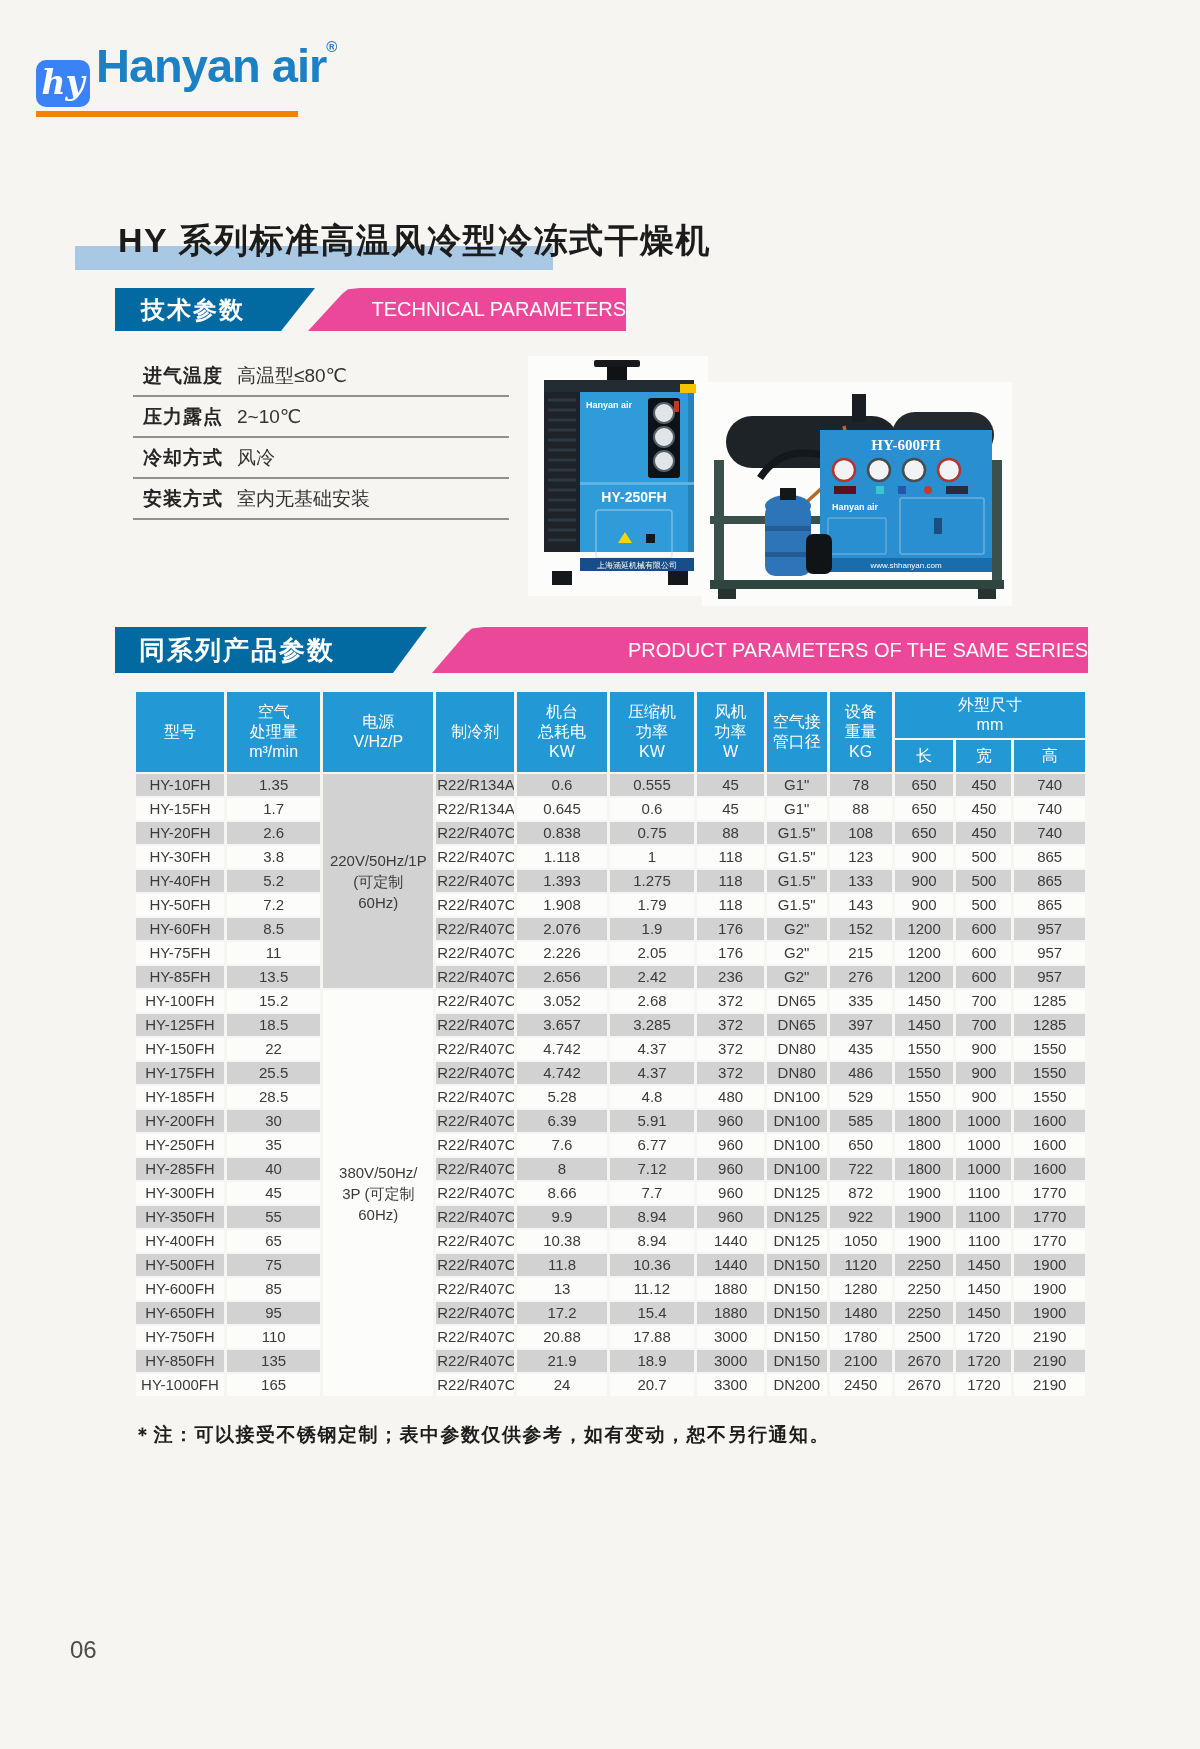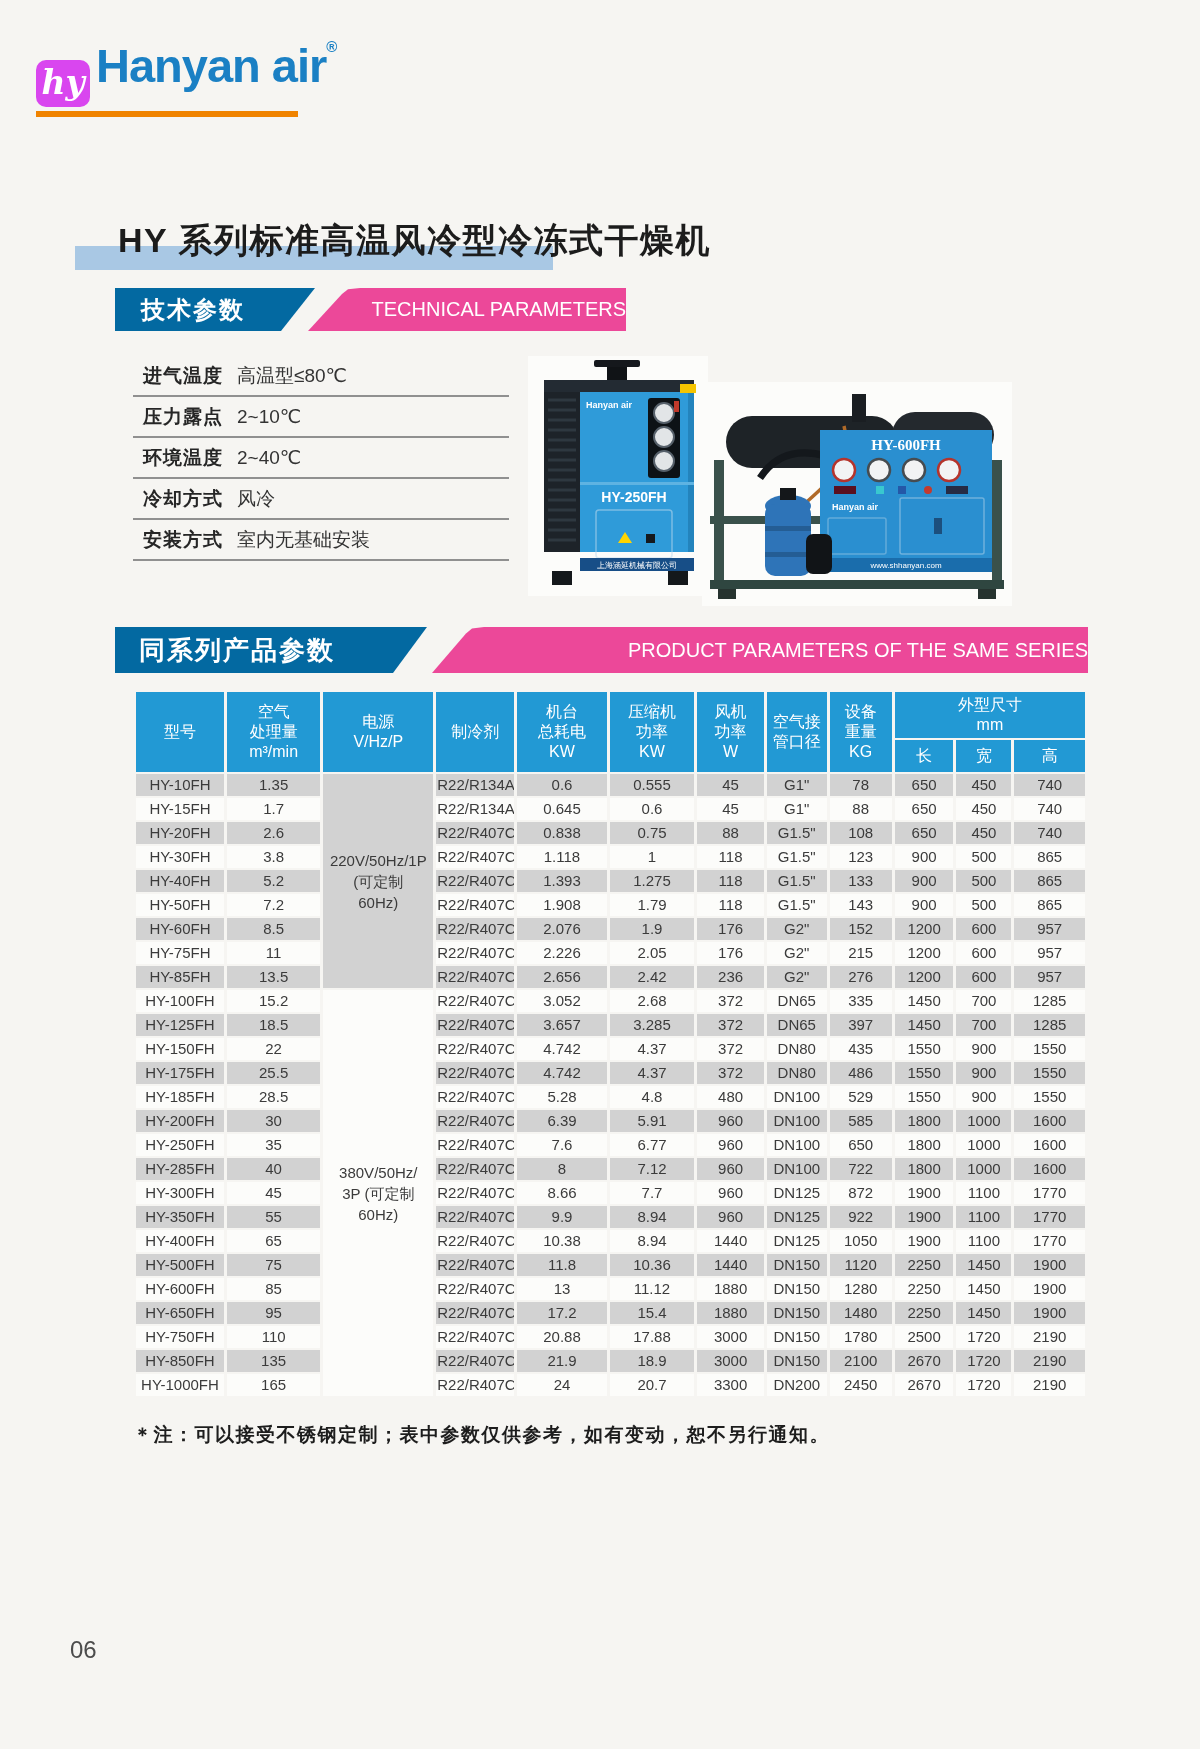--- a/index.html
+++ b/index.html
@@ -1,21 +1,21 @@
 <!DOCTYPE html>
 <html><head>
 <meta charset="utf-8">
 <style>
   *{margin:0;padding:0;box-sizing:border-box}
   html,body{width:1200px;height:1749px}
   body{position:relative;background:#f6f5f2;font-family:"Liberation Sans","DejaVu Sans",sans-serif;overflow:hidden}
 
   
   .logo{position:absolute;left:36px;top:38px;width:320px;height:118px}
-  .logo-icon{position:absolute;left:0;top:22px;width:54px;height:47px;background:#d946ef;border-radius:10px;
+  .logo-icon{position:absolute;left:0;top:22px;width:54px;height:47px;background:#3b82f6;border-radius:10px;
              color:#fff;font-style:italic;font-weight:bold;font-size:33px;line-height:45px;text-align:center;
              font-family:"DejaVu Serif","Liberation Serif",serif}
   .logo-brand{position:absolute;left:60px;top:0;font-size:47px;font-weight:bold;color:#1b80c4;letter-spacing:-1px;white-space:nowrap}
   .logo-reg{font-size:15px;vertical-align:30px;font-weight:bold}
   .logo-bar{position:absolute;left:0;top:73px;width:262px;height:6px;background:#f08300}
   .logo-sub{position:absolute;left:2px;top:86px;font-size:26px;font-weight:bold;color:#1b80c4;letter-spacing:11px;white-space:nowrap}
 
   
   .title-wrap{position:absolute;left:0;top:214px;width:1200px;height:66px}
   .title-hl{position:absolute;left:75px;top:32px;width:478px;height:24px;background:#a9c8e4}
@@ -78,24 +78,20 @@
 <div class="banner-gray b1-gray">TECHNICAL PARAMETERS</div>
 
 <div class="tech">
     <div class="tech-row">
       <div class="tech-label">进气温度</div>
       <div class="tech-value">高温型≤80℃</div>
     </div>
     <div class="tech-row">
       <div class="tech-label">压力露点</div>
       <div class="tech-value">2~10℃</div>
-    </div>
-    <div class="tech-row">
-      <div class="tech-label">环境温度</div>
-      <div class="tech-value">2~40℃</div>
     </div>
     <div class="tech-row">
       <div class="tech-label">冷却方式</div>
       <div class="tech-value">风冷</div>
     </div>
     <div class="tech-row">
       <div class="tech-label">安装方式</div>
       <div class="tech-value">室内无基础安装</div>
     </div>
   </div>

